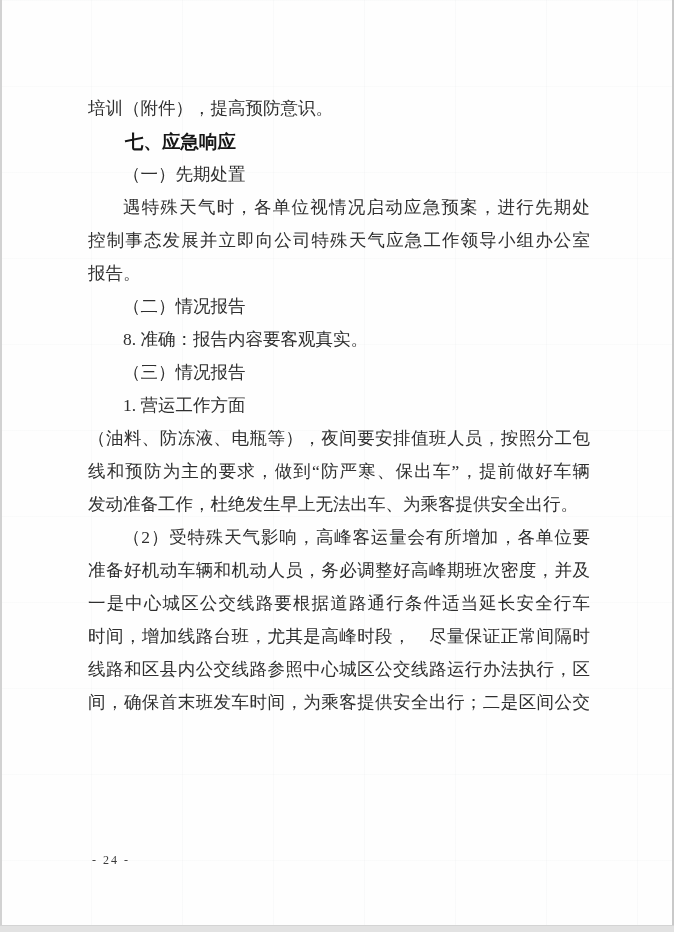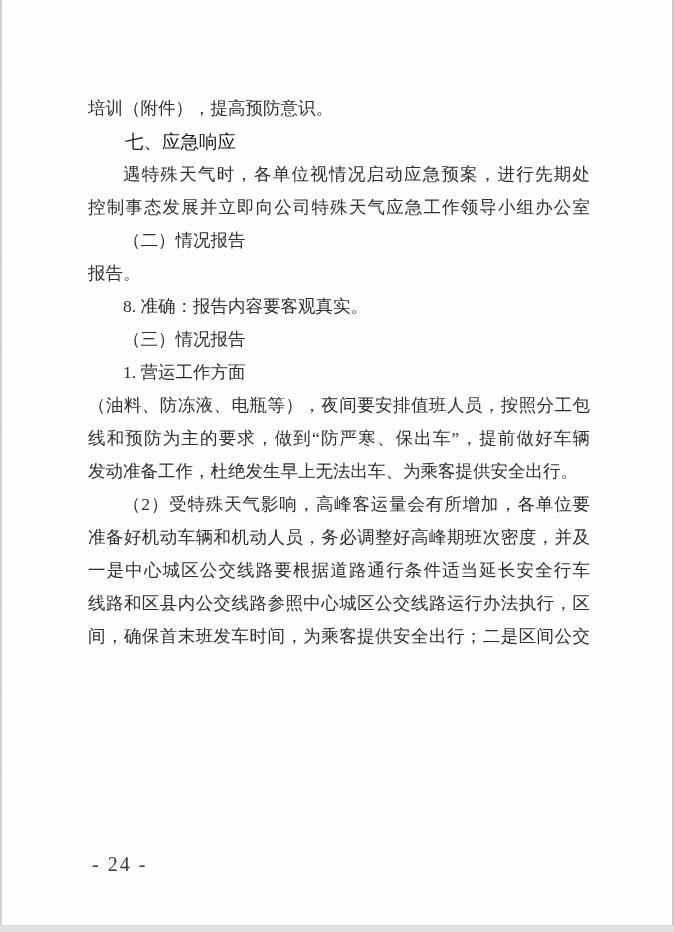--- a/index.html
+++ b/index.html
@@ -56,55 +56,57 @@
   
   .fill {
     white-space: normal;
     text-align: justify;
     text-align-last: justify;
     overflow: hidden;
   }
   .ind { text-indent: 2em; }
   .h1 {
     font-family: "Liberation Sans", "DejaVu Sans", sans-serif;
-    font-weight: 400;
+    font-weight: 700;
     font-size: 18.5px;
     color: #161616;
   }
   .pageno {
     position: absolute;
     left: 92px;
     top: 853px;
-    font-size: 20px;
+    font-size: 12px;
     letter-spacing: 2px;
     color: #3a3a3a;
   }
 </style>
 </head>
 <body>
 
 <div class="page">
   <div class="edge-left"></div>
   <div class="edge-right"></div>
   <div class="edge-bottom"></div>
 
   <div class="content">
     <div class="ln">培训（附件），提高预防意识。</div>
     <div class="ln ind h1">七、应急响应</div>
+    <div class="ln ind">（一）先期处置</div>
     <div class="ln ind fill">遇特殊天气时，各单位视情况启动应急预案，进行先期处置，</div>
     <div class="ln fill">控制事态发展并立即向公司特殊天气应急工作领导小组办公室</div>
+    <div class="ln">报告。</div>
     <div class="ln ind">（二）情况报告</div>
-    <div class="ln">报告。</div>
     <div class="ln ind">8. 准确：报告内容要客观真实。</div>
     <div class="ln ind">（三）情况报告</div>
     <div class="ln ind">1. 营运工作方面</div>
     <div class="ln fill">（油料、防冻液、电瓶等），夜间要安排值班人员，按照分工包</div>
     <div class="ln fill">线和预防为主的要求，做到“防严寒、保出车”，提前做好车辆</div>
     <div class="ln">发动准备工作，杜绝发生早上无法出车、为乘客提供安全出行。</div>
     <div class="ln ind fill">（2）受特殊天气影响，高峰客运量会有所增加，各单位要</div>
     <div class="ln fill">准备好机动车辆和机动人员，务必调整好高峰期班次密度，并及</div>
     <div class="ln fill">一是中心城区公交线路要根据道路通行条件适当延长安全行车</div>
+    <div class="ln fill">时间，增加线路台班，尤其是高峰时段，　尽量保证正常间隔时</div>
     <div class="ln fill">线路和区县内公交线路参照中心城区公交线路运行办法执行，区</div>
     <div class="ln fill">间，确保首末班发车时间，为乘客提供安全出行；二是区间公交</div>
   </div>
 
   <div class="pageno">- 24 -</div>
 </div>
 
 </body></html>

